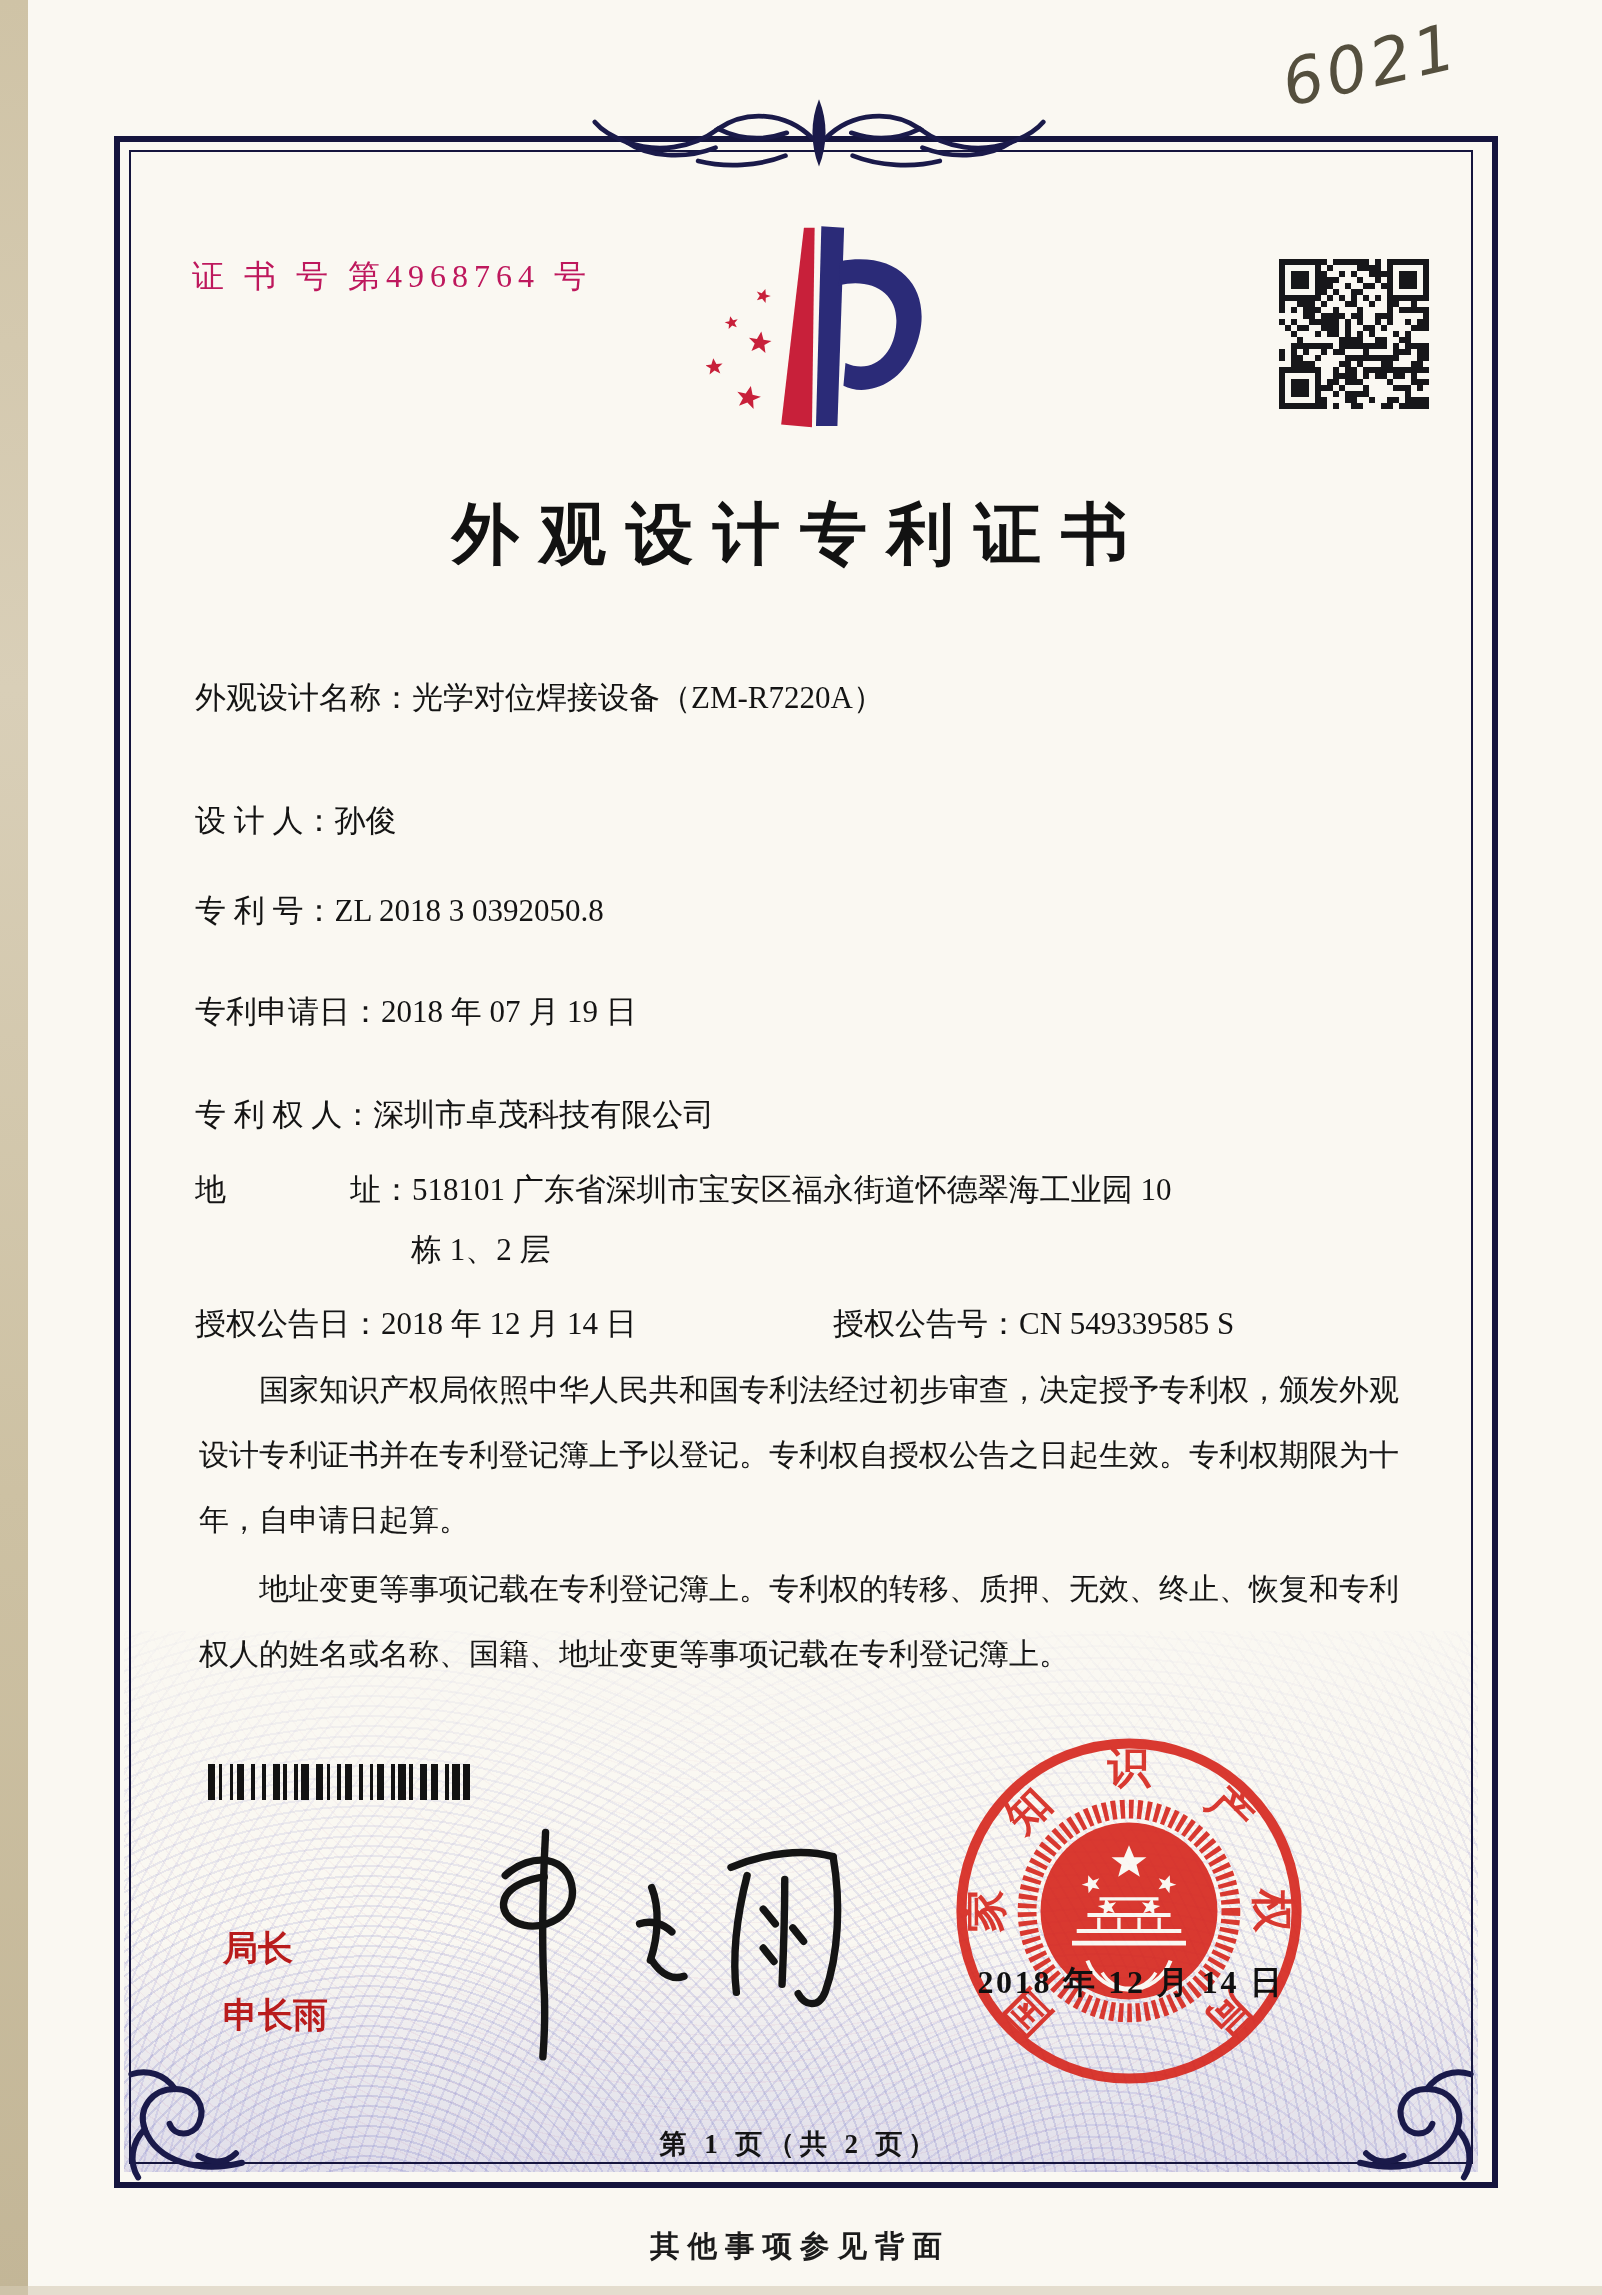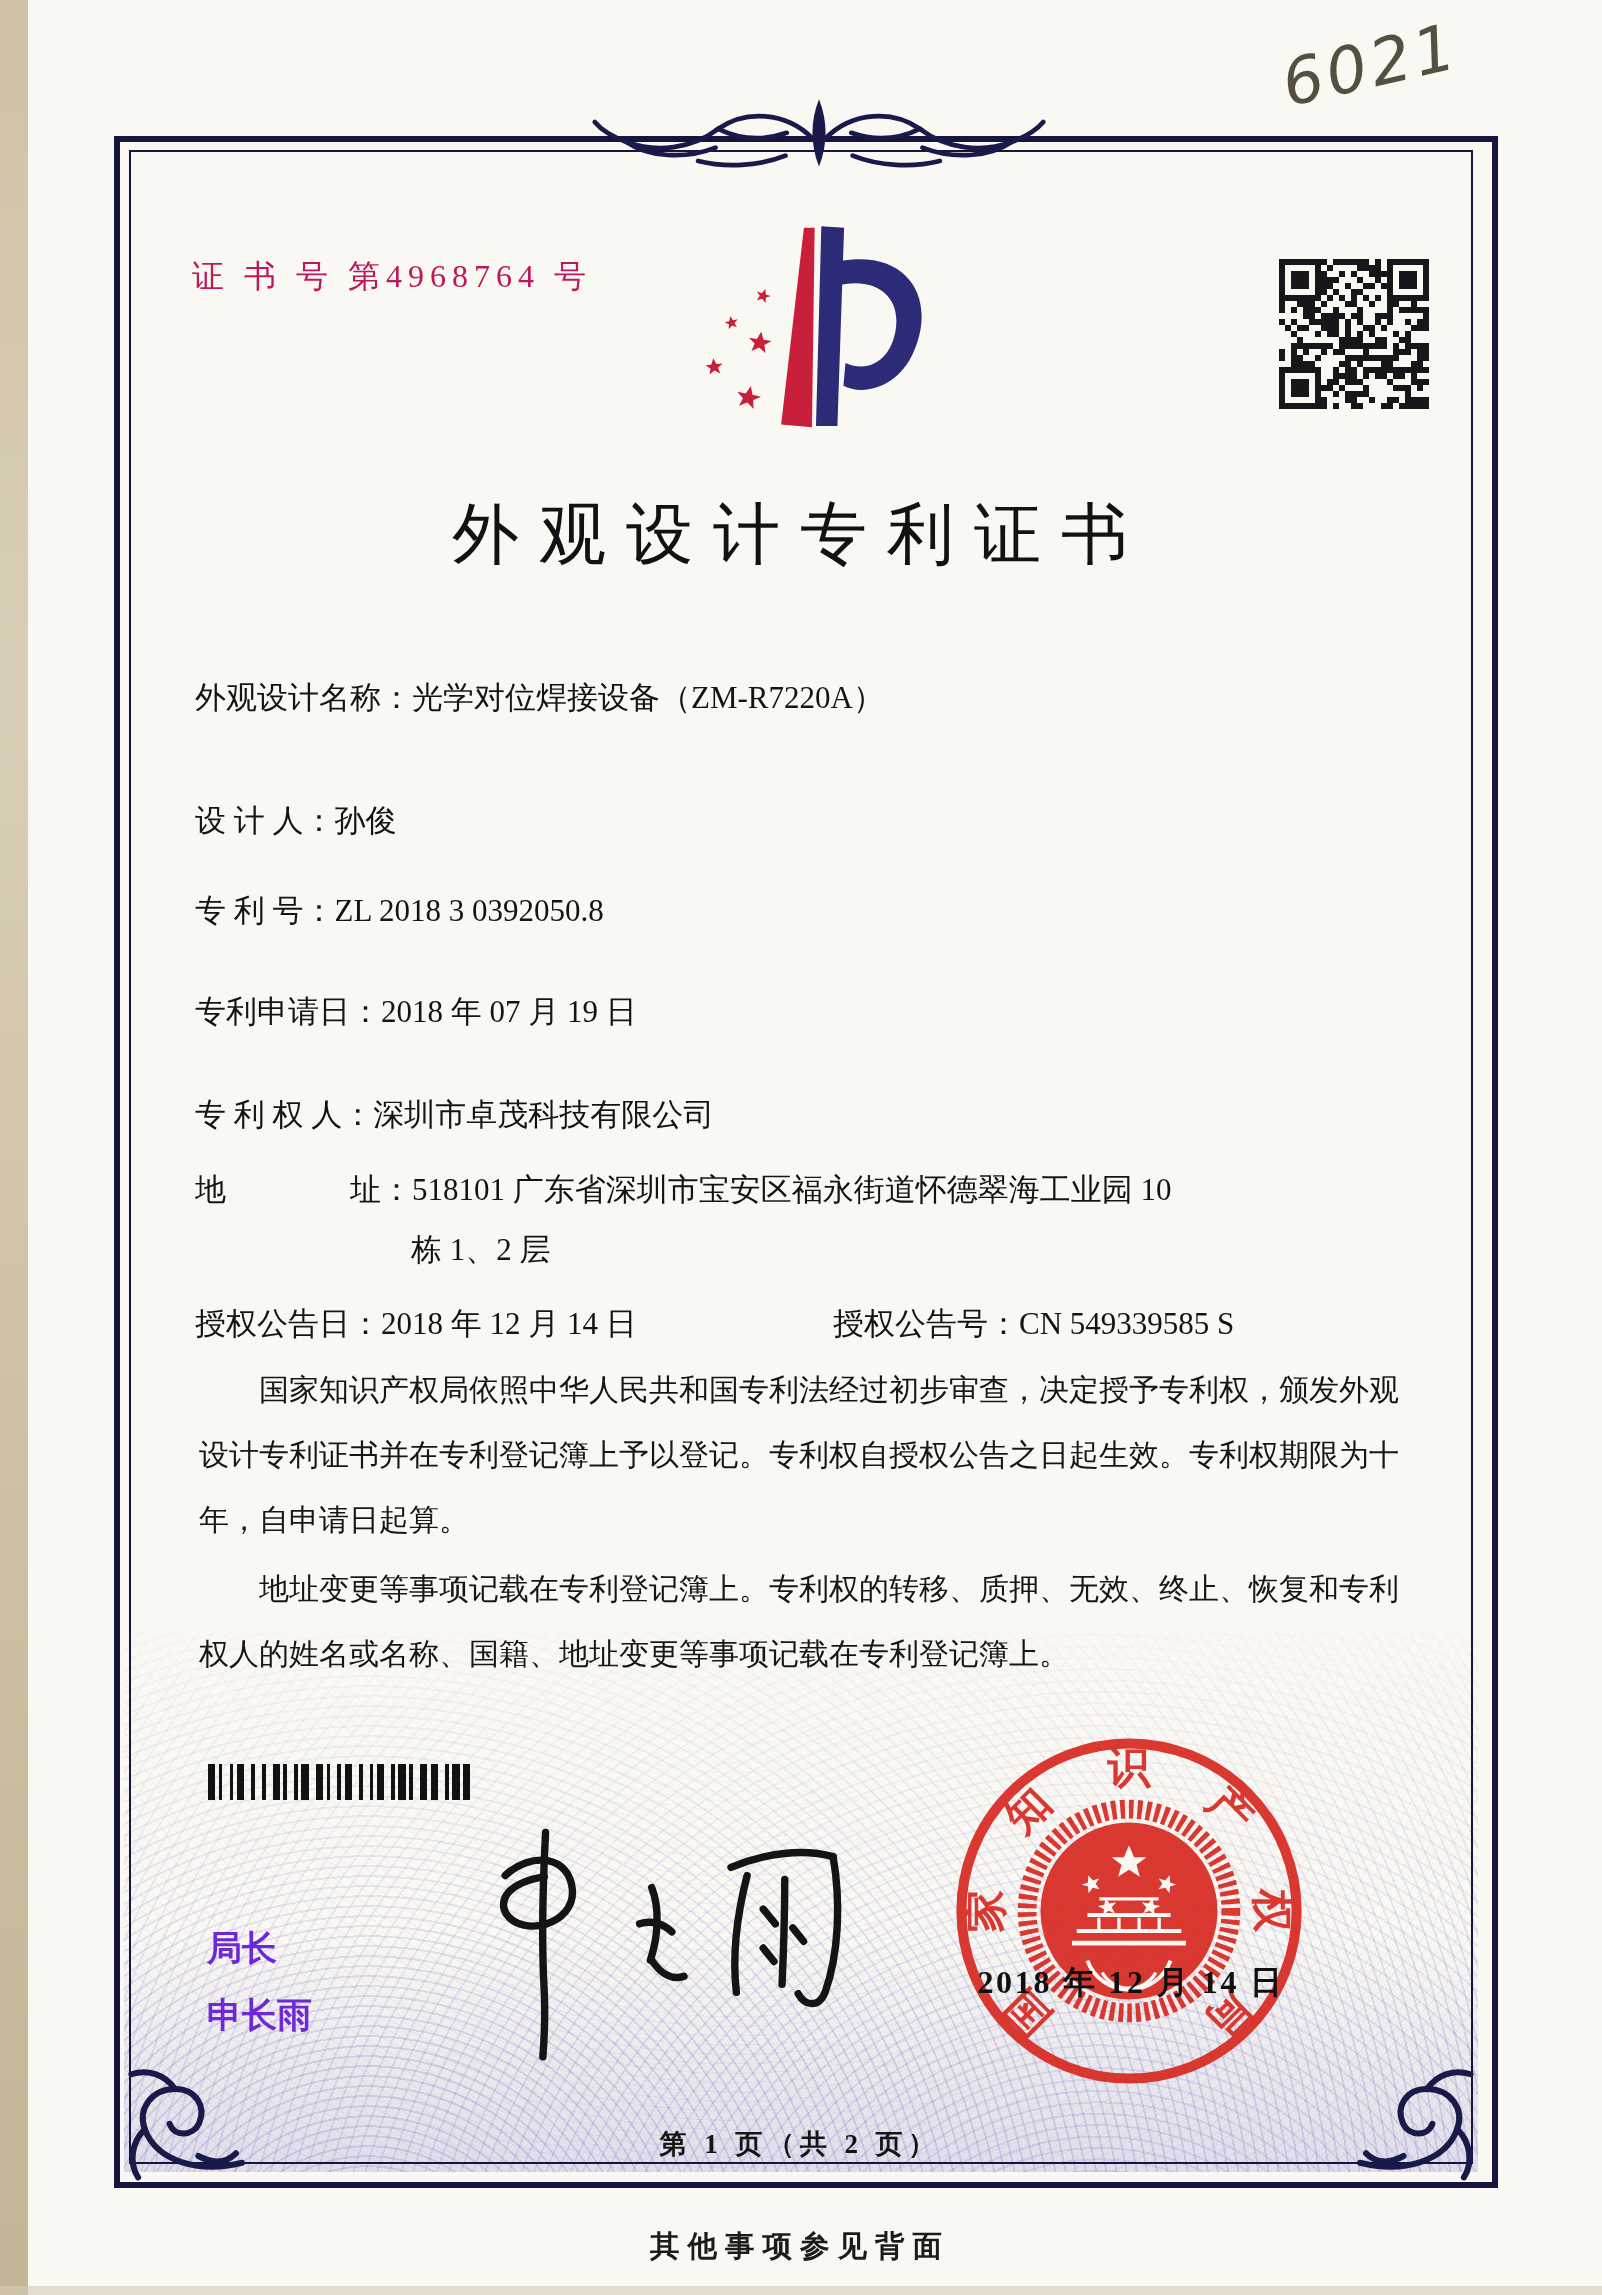--- a/index.html
+++ b/index.html
@@ -38,21 +38,21 @@
 
   .cert-no{position:absolute;left:192px;top:255px;font-size:32px;letter-spacing:6px;color:#be185d;}
 
   .logo{position:absolute;left:706px;top:221px;}
   .qr{position:absolute;left:1279px;top:259px;width:151px;height:151px;
       display:grid;grid-template-columns:repeat(25,6px);grid-auto-rows:6px;}
   .qr i{display:block;}
   .qr i.b{background:#17171a;}
 
   .doc-title{position:absolute;left:0;top:489px;width:1600px;text-align:center;
-    font-size:67px;font-weight:normal;letter-spacing:20px;color:#121212;
+    font-size:67px;font-weight:bold;letter-spacing:20px;color:#121212;
     font-family:"Liberation Serif","DejaVu Serif",serif;}
 
   .row{position:absolute;left:195px;font-size:31px;white-space:nowrap;color:#141414;}
   .r-name{top:677px;}
   .r-designer{top:800px;}
   .r-patno{top:890px;}
   .r-appdate{top:991px;}
   .r-patentee{top:1094px;}
   .r-address{top:1160px;line-height:60px;white-space:normal;width:1181px;}
   .addr-l2{padding-left:216px;}
@@ -60,22 +60,22 @@
   .grant2{position:absolute;left:638px;top:0;white-space:nowrap;}
 
   .paras{position:absolute;left:195px;top:1353px;width:1208px;font-size:30px;line-height:65px;
     text-align:justify;color:#161616;}
   .paras p{margin:4px;text-indent:2em;font-family:Liberation Serif, serif;}
 
   .barcode{position:absolute;left:208px;top:1764px;width:263px;height:36px;display:flex;}
   .barcode span{height:100%;}
   .barcode span.k{background:#121212;}
 
-  .signatory{position:absolute;left:207px;top:1914px;font-family:"Liberation Sans",sans-serif;
-    font-weight:bold;font-size:35px;color:#6d28d9;line-height:67px;}
+  .signatory{position:absolute;left:223px;top:1914px;font-family:"Liberation Sans",sans-serif;
+    font-weight:bold;font-size:35px;color:#b91c1c;line-height:67px;}
 
   .signature{position:absolute;left:430px;top:1823px;}
 
   .seal{position:absolute;left:948px;top:1730px;opacity:.92;mix-blend-mode:multiply;}
   .seal-date{position:absolute;left:953px;top:1961px;width:356px;text-align:center;
     font-size:32px;font-weight:bold;letter-spacing:2.7px;color:#101010;}
 
   .page-info{position:absolute;left:114px;top:2126px;width:1372px;text-align:center;
     font-size:27px;font-weight:bold;letter-spacing:5.4px;color:#141414;}
   .back-note{position:absolute;left:114px;top:2227px;width:1372px;text-align:center;

